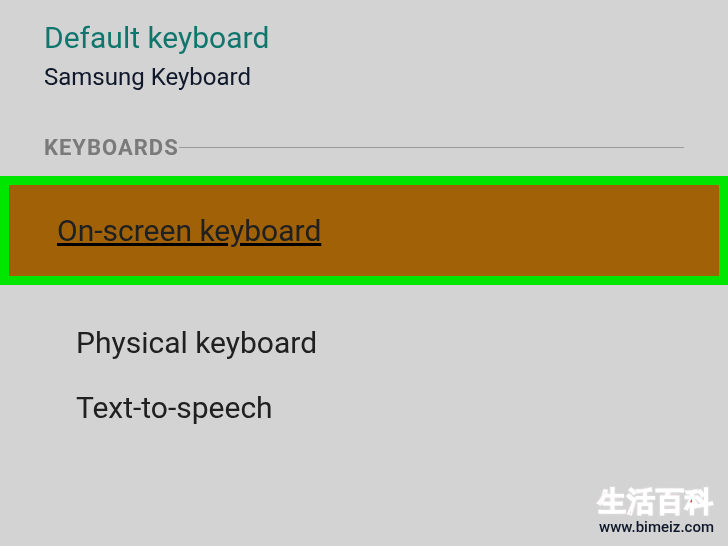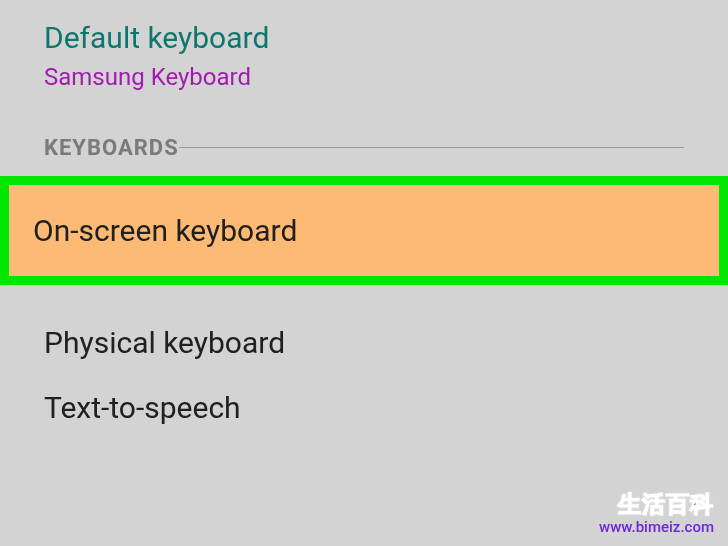--- a/index.html
+++ b/index.html
@@ -22,21 +22,21 @@
       padding: 18px 44px 12px 44px;
     }
     .setting-title {
       font-size: 30px;
       color: #0f766e;
       font-weight: 400;
       line-height: 1.3;
     }
     .setting-value {
       font-size: 24px;
-      color: #a21caf;
+      color: #0f172a;
       font-weight: 400;
       margin-top: 6px;
     }
     .section-header {
       display: flex;
       align-items: center;
       padding: 32px 44px 8px 44px;
       gap: 0;
     }
     .section-header-label {
@@ -49,58 +49,60 @@
       flex: 1;
       height: 1px;
       background: #9a9a9a;
     }
     .highlighted-row {
       background: #00e600;
       padding: 9px 9px;
       margin-top: 8px;
     }
     .highlighted-inner {
-      background: #fdba74;
-      padding: 28px 24px;
+      background: #a16207;
+      padding: 28px 48px;
+      text-decoration: underline;
     }
     .highlighted-label {
       font-size: 30px;
       color: #202020;
       font-weight: 400;
     }
     .list-row {
       padding: 40px 44px 12px 44px;
     }
     .list-row-label {
       font-size: 30px;
       color: #202020;
       font-weight: 400;
+      margin-left: 32px;
     }
     .bottom-row {
       padding: 18px 58px 0 44px;
     }
     .watermark {
       position: absolute;
       bottom: 10px;
       right: 14px;
       text-align: right;
       pointer-events: none;
     }
     .watermark-top {
-      font-size: 23px;
+      font-size: 28px;
       font-weight: 700;
       color: #d90000;
       -webkit-text-stroke: 1.2px #ffffff;
       text-shadow: 0 0 3px rgba(255,255,255,0.8);
       letter-spacing: 1px;
       line-height: 1;
     }
     .watermark-bottom {
       font-size: 15px;
-      color: #6d28d9;
+      color: #0f172a;
       font-weight: 500;
       margin-top: 2px;
     }
   </style>
 </head>
 <body>
 
 <div class="content">
 
   <div class="setting-block">

